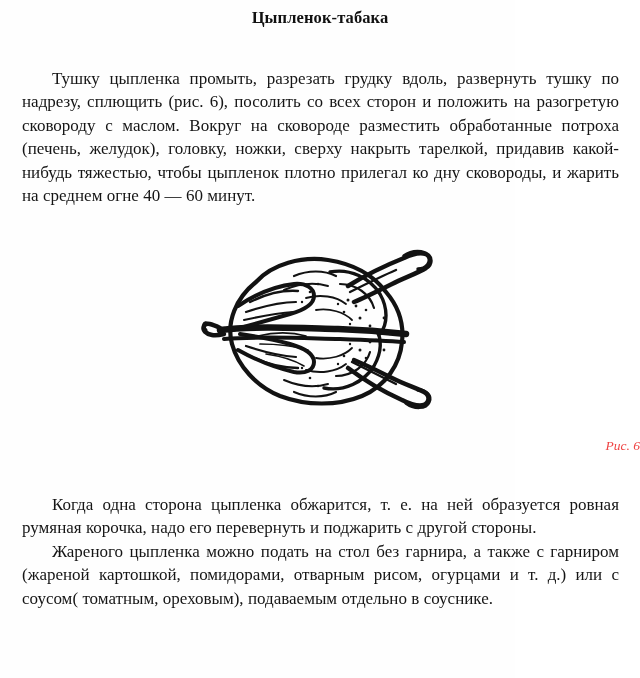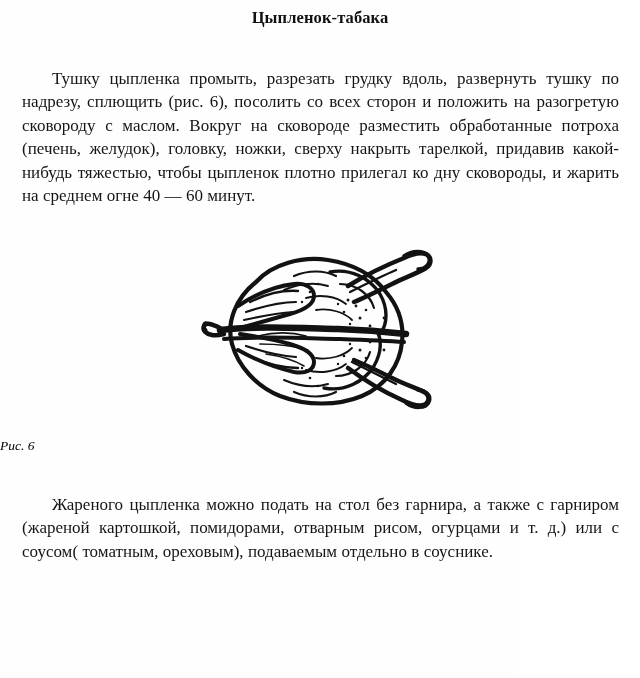--- a/index.html
+++ b/index.html
@@ -50,43 +50,43 @@
     margin: 0;
     font-size: 17px;
     line-height: 23.4px;
     text-align: justify;
     text-justify: inter-word;
     text-indent: 30px;
     color: #151515;
     hyphens: none;
     word-spacing: 0.1px;
   }
-  p.body-par + p.body-par { margin-top: 8px; }
+  p.body-par + p.body-par { margin-top: 0px; }
 
   
   .figure {
     position: absolute;
     left: 0;
     top: 240px;
     width: 640px;
     text-align: center;
   }
   .figure-image {
     display: block;
     margin: 0 auto;
     width: 244px;
     height: 190px;
   }
   .figure-caption {
     display: block;
     margin-top: 8px;
     font-size: 13.5px;
     font-style: italic;
-    color: #000000;
-    text-align: left;
+    color: #ef4444;
+    text-align: right;
   }
 </style>
 </head>
 <body>
 
 <div class="page">
 
   <div class="doc-title">Цыпленок-табака</div>
 
   <div class="text-block top">
@@ -182,16 +182,17 @@
             <circle cx="178" cy="100" r="1.2"></circle>
         </g>
 
       </g>
     </svg>
 
     <span class="figure-caption">Рис. 6</span>
   </div>
 
   <div class="text-block bottom">
+    <p class="body-par">Когда одна сторона цыпленка обжарится, т. е. на ней образуется ровная румяная корочка, надо его перевернуть и поджарить с другой стороны.</p>
     <p class="body-par">Жареного цыпленка  можно подать на стол без гарнира, а также с гарниром (жареной картошкой, помидорами, отварным рисом, огурцами и т. д.) или с соусом( томатным, ореховым), подаваемым отдельно в соуснике.</p>
   </div>
 
 </div>
 
 </body></html>

